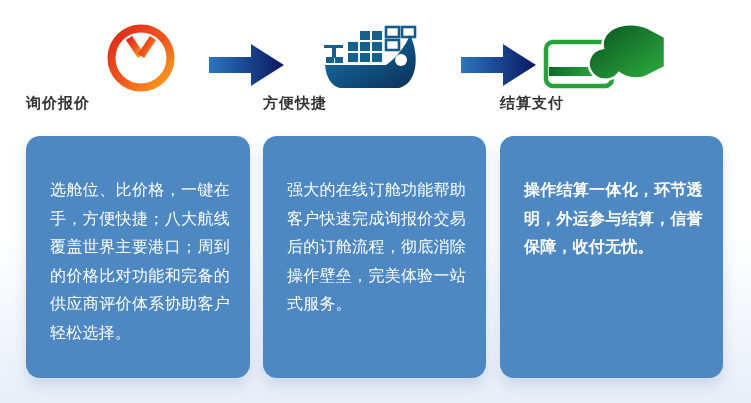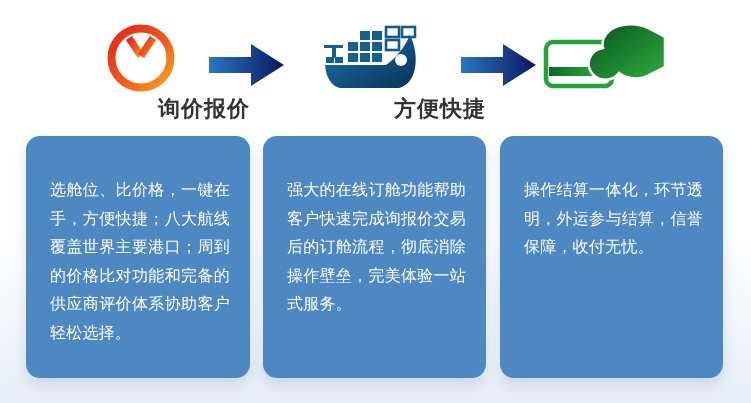--- a/index.html
+++ b/index.html
@@ -8,37 +8,37 @@
     font-family:"Liberation Sans","DejaVu Sans",sans-serif;
     overflow:hidden;
   }
   .page{
     position:relative;width:751px;height:403px;
     background:linear-gradient(180deg,#ffffff 0%,#ffffff 58%,#eaf0f8 96%,#e7eef7 100%);
   }
   .icon-slot{position:absolute;}
   .step-label{
     position:absolute;top:94px;height:30px;
-    font-size:22px;font-weight:bold;color:#333333;
-    text-align:right;letter-spacing:1px;
+    font-size:15px;font-weight:bold;color:#333333;
+    text-align:left;letter-spacing:1px;
   }
   .label-1{left:26px;width:224px;}
   .label-2{left:263px;width:223px;}
   .label-3{left:500px;width:223px;}
   .info-card{
     position:absolute;top:136px;height:242px;width:224px;
     background:#4d88c3;border-radius:14px;
     box-sizing:border-box;padding:40px 20px 0 24px;
     color:#ffffff;font-size:16px;line-height:28.5px;
     letter-spacing:0.2px;text-align:justify;
     box-shadow:0 8px 14px rgba(110,145,190,0.25);
   }
   .card-1{left:26px;}
   .card-2{left:263px;width:223px;}
-  .card-3{left:500px;width:223px;}
+  .card-3{left:500px;width:223px;font-weight:bold;}
   .arrow-slot{position:absolute;top:44px;width:76px;height:42px;}
   .arrow-1{left:209px;}
   .arrow-2{left:461px;}
 </style>
 </head>
 <body>
 
 <div class="page">
 
   <div class="icon-slot" style="left:107px;top:24px;width:68px;height:68px;">
@@ -138,20 +138,21 @@
 
       <rect x="3" y="20" width="66" height="44" rx="7" fill="#ffffff" stroke="#28a13a" stroke-width="4.5"></rect>
       <rect x="6" y="45" width="60" height="9" fill="url(#stripeGrad)"></rect>
 
       <path d="M122,15 L105,6 C95,1 80,1 71,6 C63,10 58,18 60,26 C54,27 48,31 46,38 C44,46 49,54 57,57 C64,59 72,57 76,51 C85,58 99,58 108,52 L122,45 Z" fill="url(#handGrad)" stroke="#ffffff" stroke-width="2.5"></path>
     </svg>
   </div>
 
   <div class="step-label label-1">询价报价</div>
   <div class="step-label label-2">方便快捷</div>
+  <div class="step-label label-3">结算支付</div>
 
   <div class="info-card card-1">
     <span>选舱位、比价格，一键在手，方便快捷；八大航线覆盖世界主要港口；周到的价格比对功能和完备的供应商评价体系协助客户轻松选择。</span>
   </div>
   <div class="info-card card-2">
     <span>强大的在线订舱功能帮助客户快速完成询报价交易后的订舱流程，彻底消除操作壁垒，完美体验一站式服务。</span>
   </div>
   <div class="info-card card-3">
     <span>操作结算一体化，环节透明，外运参与结算，信誉保障，收付无忧。</span>
   </div>

